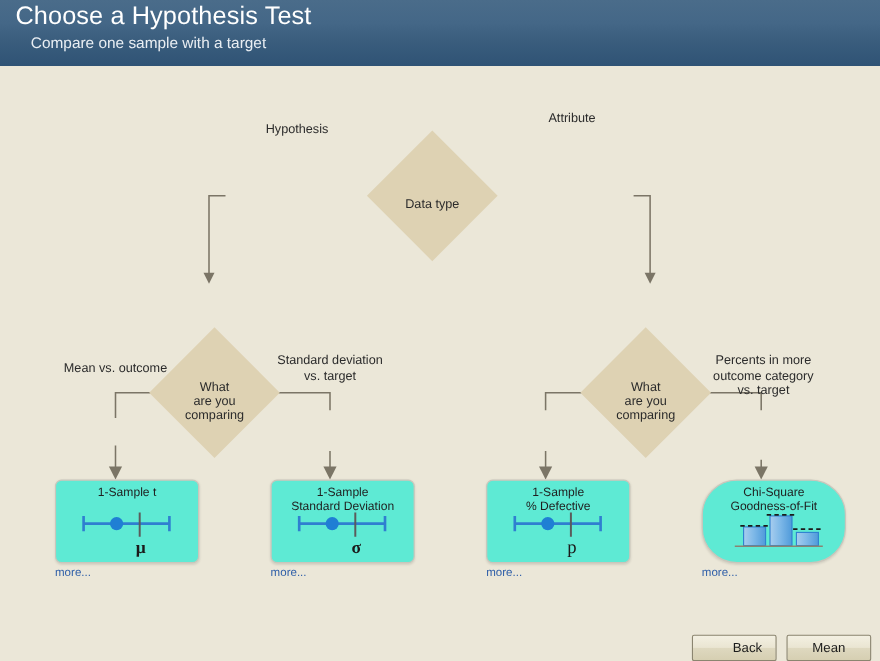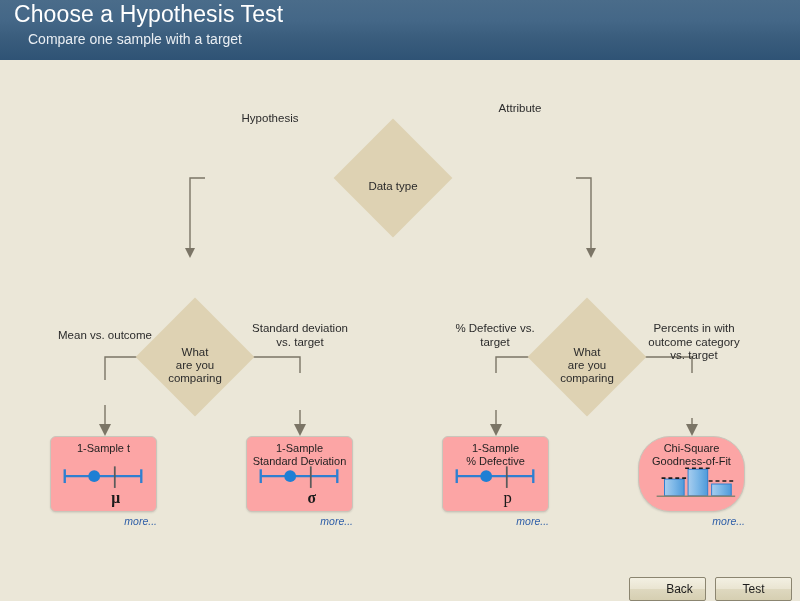--- a/index.html
+++ b/index.html
@@ -67,35 +67,35 @@
   #lbl-continuous{left:205px;top:52px;width:130px;}
   #lbl-attribute{left:465px;top:42px;width:110px;}
   #lbl-mean{left:40px;top:269px;width:130px;}
   #lbl-stdev{left:235px;top:262px;width:130px;}
   #lbl-pctdef{left:430px;top:262px;width:130px;}
   #lbl-percents{left:628px;top:262px;width:132px;}
 
   
   .card{
     position:absolute;
-    width:107px;height:76px;
-    background:#fca5a5;
+    width:131px;height:76px;
+    background:#5eead4;
     border:1px solid #c9c6bb;
     border-radius:6px;
     box-shadow:0 1px 2px rgba(0,0,0,.10);
     box-sizing:border-box;
   }
   .card-title{
     position:absolute;left:0;top:5px;width:100%;
     text-align:center;font-size:11px;line-height:13px;color:#1f1f1f;
   }
   .card-fig{position:absolute;left:0;bottom:3px;width:100%;height:46px;}
   .more{
-    position:absolute;width:107px;text-align:right;
-    font-size:10.5px;font-style:italic;color:#2f5fa8;
+    position:absolute;width:107px;text-align:left;
+    font-size:10.5px;color:#2f5fa8;
   }
 
   #card-1{left:50px;top:376px;}
   #card-2{left:246px;top:376px;}
   #card-3{left:442px;top:376px;}
   #card-4{left:638px;top:376px;border-radius:32px;}
   #more-1{left:50px;top:455px;}
   #more-2{left:246px;top:455px;}
   #more-3{left:442px;top:455px;}
   #more-4{left:638px;top:455px;}
@@ -180,23 +180,21 @@
       <span>are you</span><br>
       <span>comparing</span>
     </div>
   </div>
 
   <div class="edge-label" id="lbl-continuous">Hypothesis</div>
   <div class="edge-label" id="lbl-attribute">Attribute</div>
   <div class="edge-label" id="lbl-mean">Mean vs. outcome</div>
   <div class="edge-label" id="lbl-stdev" style="white-space:pre-line;">Standard deviation
 vs. target</div>
-  <div class="edge-label" id="lbl-pctdef" style="white-space:pre-line;">% Defective vs.
-target</div>
-  <div class="edge-label" id="lbl-percents" style="white-space:pre-line;">Percents in with
+  <div class="edge-label" id="lbl-percents" style="white-space:pre-line;">Percents in more
 outcome category
 vs. target</div>
 
   <div class="card" id="card-1">
     <div class="card-title" style="white-space:pre-line;">1-Sample t</div>
     <svg class="card-fig" viewBox="0 0 107 46">
       <line x1="14" y1="14" x2="92" y2="14" stroke="#2f7fd0" stroke-width="2.4"></line>
       <line x1="14" y1="7" x2="14" y2="21" stroke="#2f7fd0" stroke-width="2.4"></line>
       <line x1="92" y1="7" x2="92" y2="21" stroke="#2f7fd0" stroke-width="2.4"></line>
       <line x1="65" y1="4" x2="65" y2="26" stroke="#5b5b5b" stroke-width="1.8"></line>
@@ -252,13 +250,13 @@
       <line x1="47" y1="6" x2="73" y2="6" stroke="#1b1b1b" stroke-width="1.6" stroke-dasharray="4,3"></line>
       <line x1="71" y1="19" x2="97" y2="19" stroke="#1b1b1b" stroke-width="1.6" stroke-dasharray="4,3"></line>
       <line x1="18" y1="34.5" x2="98" y2="34.5" stroke="#8a8472" stroke-width="1.4"></line>
     </svg>
   </div>
   <div class="more" id="more-4">more...</div>
 
 </div>
 
 <div class="btn" id="btn-back">Back</div>
-<div class="btn" id="btn-close">Test</div>
+<div class="btn" id="btn-close">Mean</div>
 
 </body></html>

